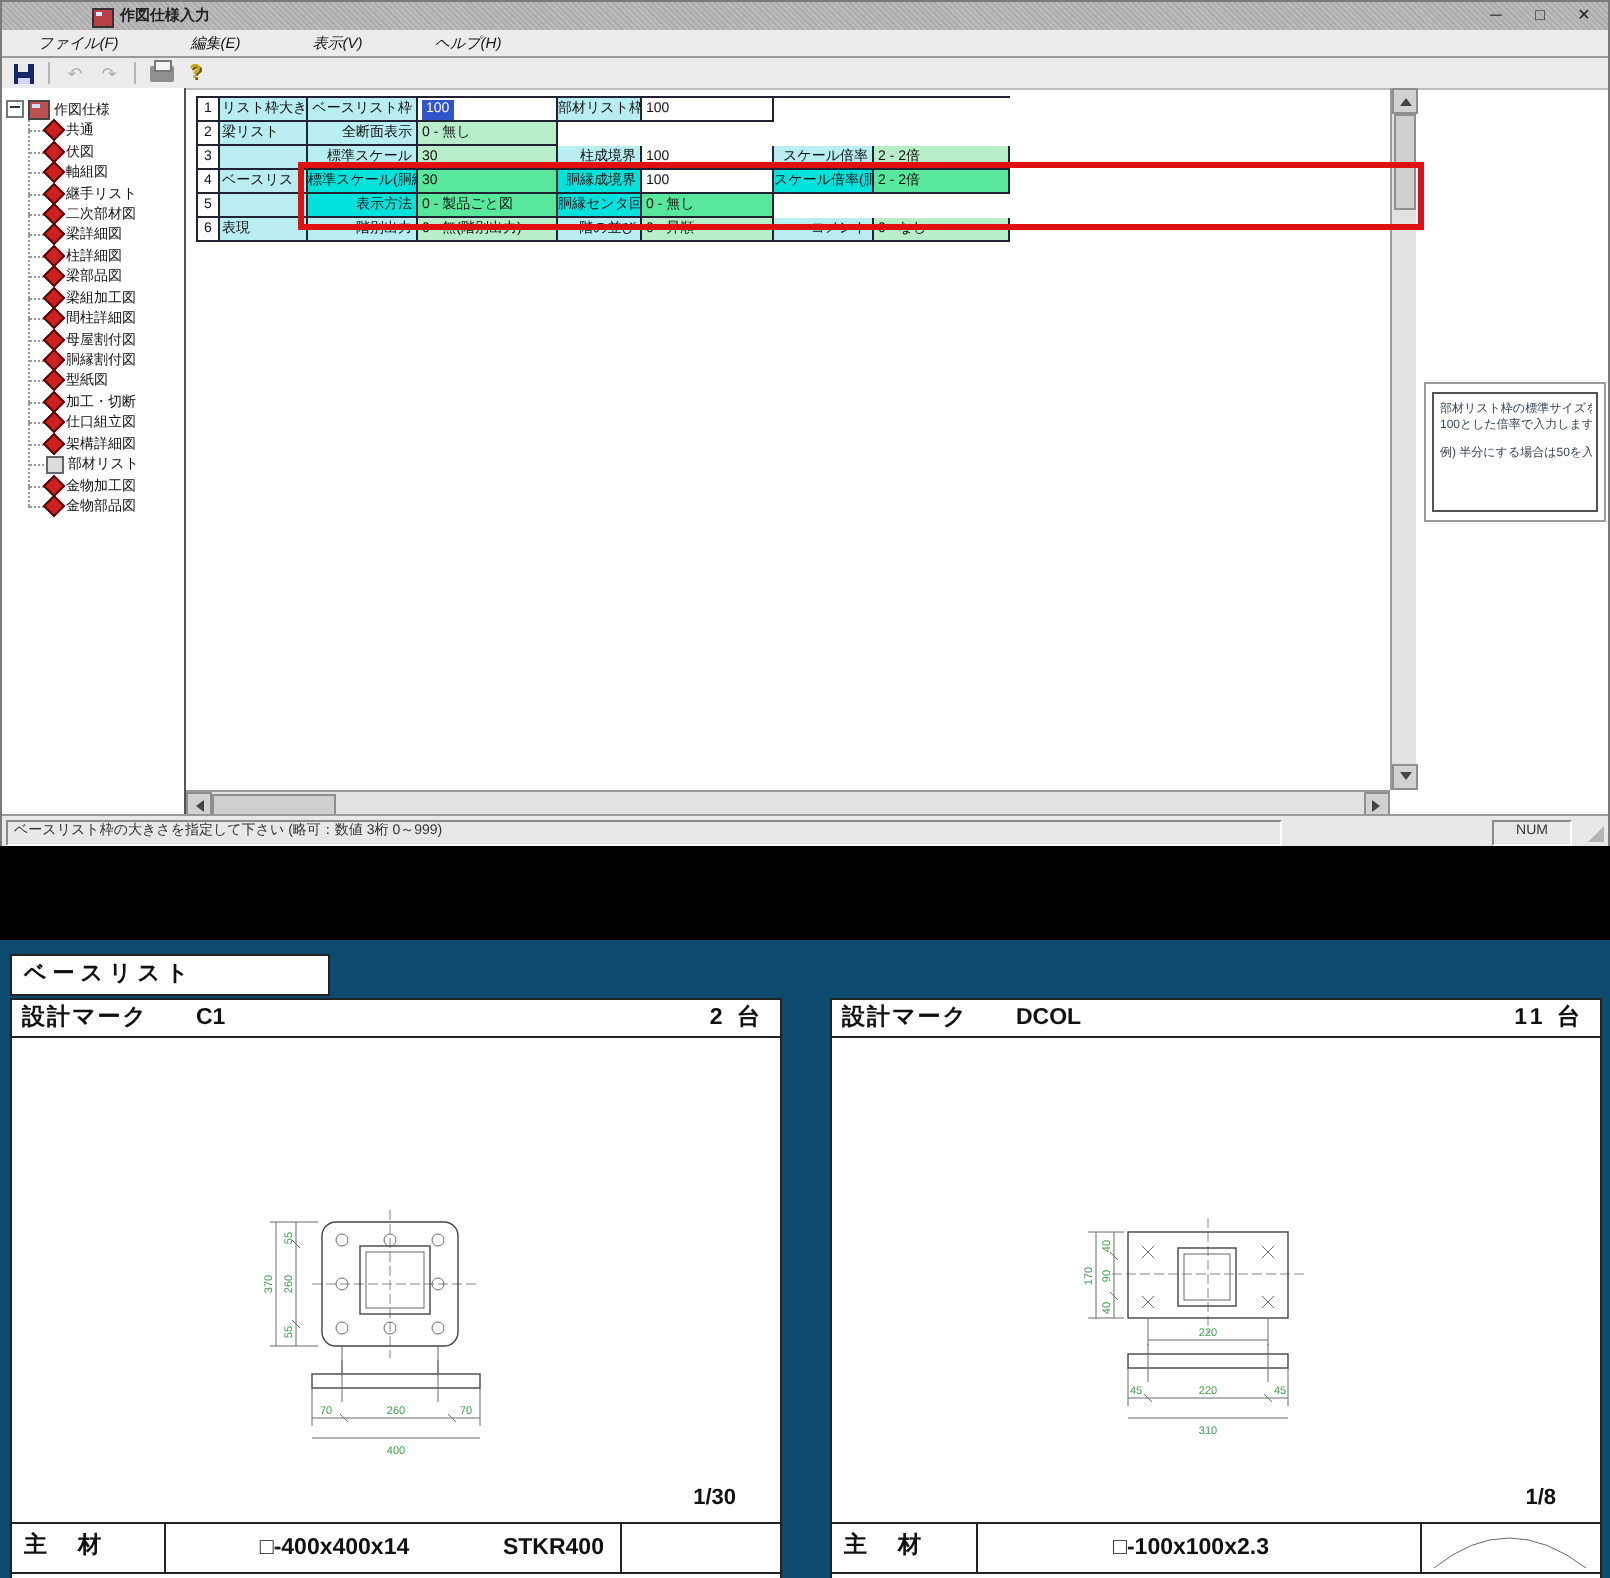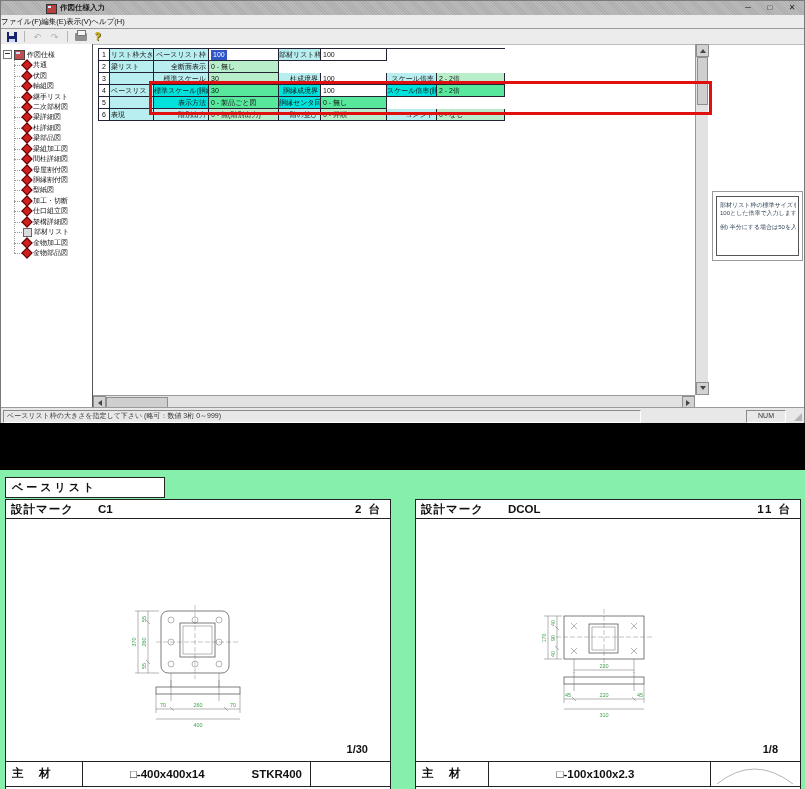--- a/index.html
+++ b/index.html
@@ -1,28 +1,28 @@
 <!DOCTYPE html>
 <html><head>
 <meta charset="utf-8">
 <style>
   html,body{margin:0;padding:0;background:#fff;}
-  #stage{position:relative;width:805px;height:789px;overflow:hidden;background:#86efac;
+  #stage{position:relative;width:805px;height:789px;overflow:hidden;background:#0c4a6e;
          font-family:"Liberation Sans",sans-serif;color:#111;}
   
   .win{position:absolute;left:0;top:0;width:803px;height:421px;border:1px solid #7a7a7a;background:#fff;}
   .titlebar{position:absolute;left:0;top:0;right:0;height:14px;background:#b3b3b3;
             background-image:repeating-linear-gradient(45deg,#bcbcbc 0 1px,#adadad 1px 2px);}
   .title-ico{position:absolute;left:45px;top:3px;width:9px;height:8px;background:#b84040;border:1px solid #333;}
   .title-ico::after{content:"";position:absolute;left:1px;top:1px;width:3px;height:2px;background:#dfe6ff;}
   .title-text{position:absolute;left:59px;top:2px;font-size:7.5px;font-weight:bold;color:#222;white-space:nowrap;}
   .winbtns{position:absolute;right:4px;top:1px;display:flex;gap:6px;}
   .winbtn{width:16px;height:11px;font-size:8px;line-height:11px;text-align:center;color:#222;}
   .menubar{position:absolute;left:0;top:14px;right:0;height:13px;background:#ececec;border-bottom:1px solid #9a9a9a;display:flex;}
-  .menuitem{font-size:7.5px;line-height:13px;padding:0 0;color:#111;white-space:nowrap;}
+  .menuitem{font-size:7.5px;line-height:13px;padding:0 18px;color:#111;white-space:nowrap;font-style:italic;}
   .toolbar{position:absolute;left:0;top:28px;right:0;height:15px;background:#ececec;border-bottom:1px solid #bdbdbd;display:flex;align-items:center;padding-left:3px;gap:2px;}
   .tbsep{width:1px;height:11px;background:#b5b5b5;margin:0 3px;}
   .tbbtn{width:15px;height:13px;display:flex;align-items:center;justify-content:center;}
   .ico-floppy{position:relative;width:10px;height:10px;background:#16246b;}
   .ico-floppy::before{content:"";position:absolute;left:2px;top:0;width:5px;height:4px;background:#e8e8e8;}
   .ico-floppy::after{content:"";position:absolute;left:2px;bottom:0;width:6px;height:3px;background:#cfd6ff;}
   .ico-arrow{font-size:9px;color:#b0b0b0;line-height:10px;}
   .ico-print{position:relative;width:12px;height:8px;background:#8f8f8f;border-radius:1px;}
   .ico-print::before{content:"";position:absolute;left:2px;top:-3px;width:7px;height:4px;background:#f4f4f4;border:1px solid #777;}
   .ico-help{font-size:10px;font-weight:bold;color:#c9a900;text-shadow:1px 1px 0 #6b5c00;line-height:10px;}

